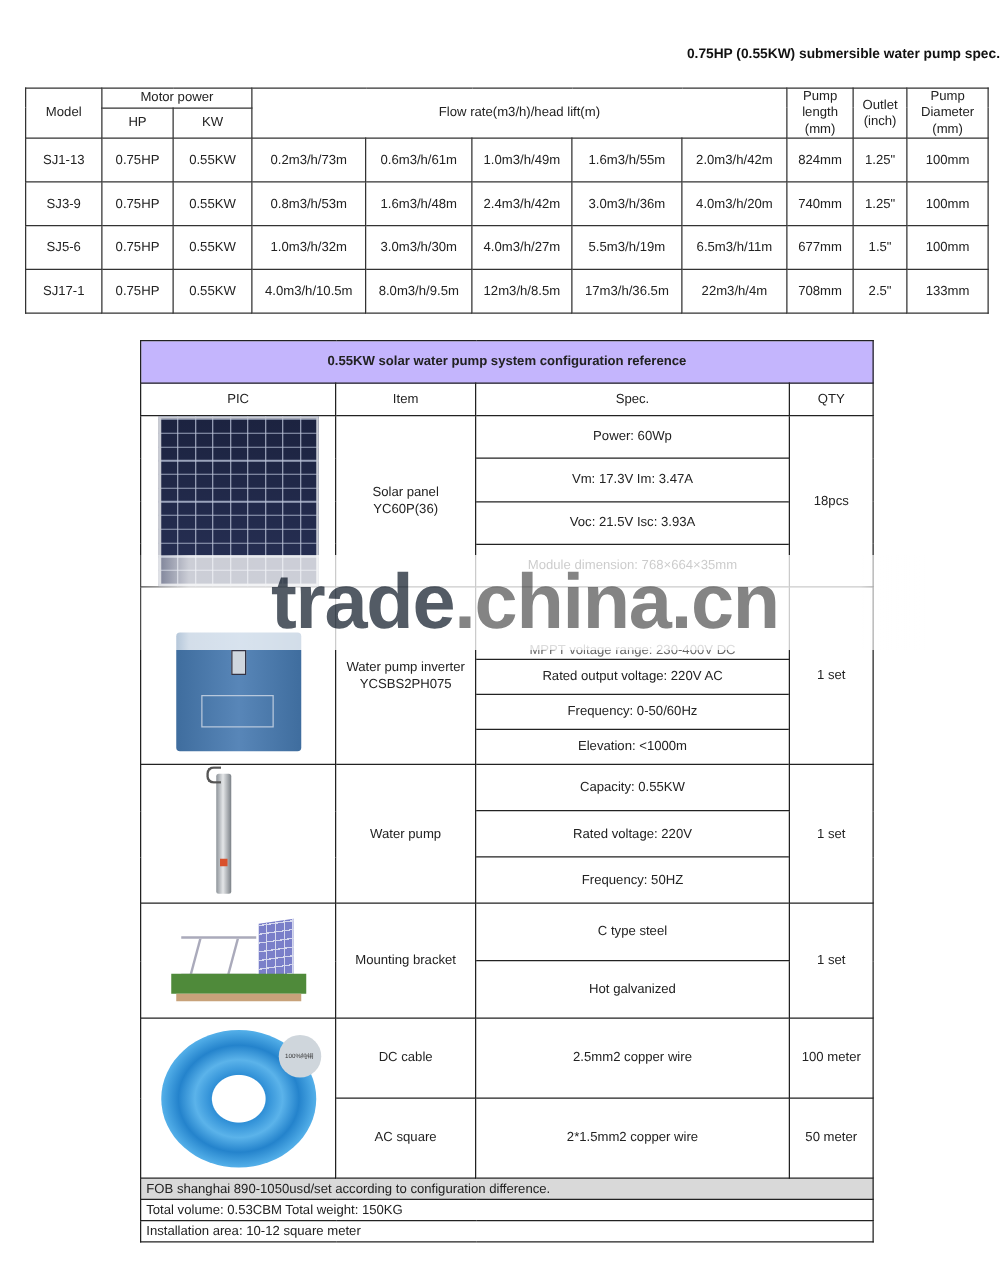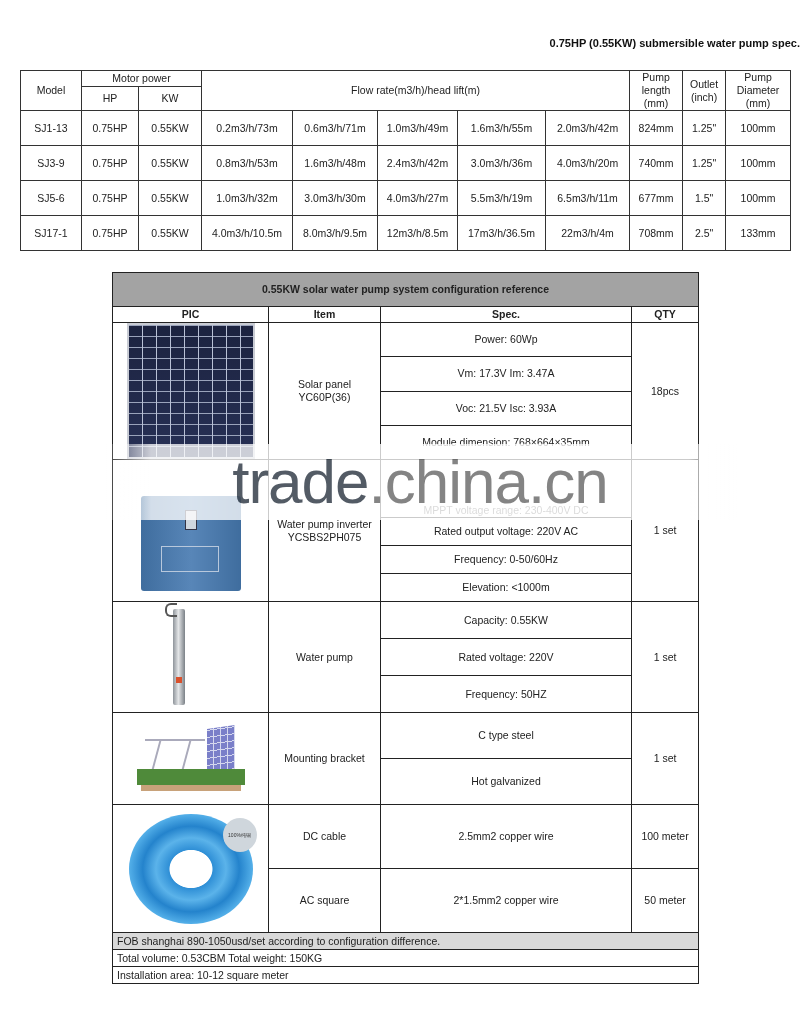--- a/index.html
+++ b/index.html
@@ -10,22 +10,22 @@
             font-weight: bold; font-size: 11px; color: #111; }
   table { border-collapse: collapse; table-layout: fixed; }
   td, th { border: 1px solid #333; text-align: center; vertical-align: middle;
            font-size: 10.5px; font-weight: normal; padding: 0 2px; line-height: 13px; color: #222; }
   #spec-table { position: absolute; left: 20px; top: 70px; width: 770px; }
   #spec-table tr.h1 td { height: 14px; }
   #spec-table tr.h2 td { height: 22px; }
   #spec-table tr.row td { height: 35px; text-align: center; }
   #config-table { position: absolute; left: 112px; top: 272px; width: 586px; }
   #config-table td { border-color: #222; }
-  .green-hdr { background: #a3a3a3; font-weight: bold; height: 34px; font-size: 10.5px; }
-  .col-hdr td { font-weight: bold; height: 16px; }
+  .green-hdr { background: #c4b5fd; font-weight: bold; height: 34px; font-size: 10.5px; }
+  .col-hdr td { font-weight: normal; height: 26px; }
   .footer-row td { text-align: left; padding-left: 4px; height: 17px; font-size: 10.5px; }
   .footer-row.grey td { background: #d9d9d9; }
   .pic-cell { padding: 0; position: relative; }
   .img { margin: 0 auto; display: block; }
   
   .solar { width: 128px; height: 136px; background:
       repeating-linear-gradient(90deg, transparent 0 13px, #b9c1d6 13px 14px),
       repeating-linear-gradient(0deg, transparent 0 10px, #9aa3bb 10px 11px),
       linear-gradient(#1c2340, #273055); border: 2px solid #c9ccd4; }
   .inverter { width: 100px; height: 95px; background: linear-gradient(90deg,#3f6d9e,#5886b8 50%,#3f6d9e);
@@ -44,21 +44,21 @@
   .bracket .panel { position: absolute; left: 70px; top: 2px; width: 28px; height: 50px; background:
       repeating-linear-gradient(0deg, transparent 0 6px, #d5d8ee 6px 7px),
       repeating-linear-gradient(90deg, transparent 0 6px, #d5d8ee 6px 7px), #7a7fc9; transform: skewY(-8deg); }
   .cable { width: 124px; height: 110px; border-radius: 50%; position: relative;
       background: radial-gradient(ellipse at center, #fff 0 24%, #2f8fd6 25%, #5bb3ea 40%, #2483cc 55%, #52aee8 70%, #2a88cf 85%, transparent 86%); }
   .cable .badge { position: absolute; right: -4px; top: 4px; width: 34px; height: 34px; border-radius: 50%; background: #cfd6dc; font-size: 5px; line-height: 34px; text-align: center; color: #333; }
   .watermark { position: absolute; left: 100px; top: 444px; width: 640px; height: 76px;
       background: linear-gradient(90deg, rgba(255,255,255,0.0), rgba(255,255,255,0.85) 8%, rgba(255,255,255,0.85) 92%, rgba(255,255,255,0));
       font-family: "Liberation Sans", sans-serif; font-size: 62px; color: #555; opacity: 0.9;
       text-align: center; line-height: 76px; letter-spacing: -1px; }
-  .watermark span { color: #414a55; }
+  .watermark span { color: #414a55; font-weight: bold; }
   .occluded { color: #666; }
 </style>
 </head>
 <body>
 
 <div class="title1">0.75HP (0.55KW) submersible water pump spec.</div>
 
 <table id="spec-table">
   <colgroup>
     <col style="width:61px">
@@ -84,21 +84,21 @@
   </tr>
   <tr class="h2">
     <td>HP</td>
     <td>KW</td>
   </tr>
   <tr class="row">
     <td>SJ1-13</td>
     <td>0.75HP</td>
     <td>0.55KW</td>
     <td>0.2m3/h/73m</td>
-    <td>0.6m3/h/71m</td>
+    <td>0.6m3/h/61m</td>
     <td>1.0m3/h/49m</td>
     <td>1.6m3/h/55m</td>
     <td>2.0m3/h/42m</td>
     <td>824mm</td>
     <td>1.25"</td>
     <td>100mm</td>
   </tr>
   <tr class="row">
     <td>SJ3-9</td>
     <td>0.75HP</td>

